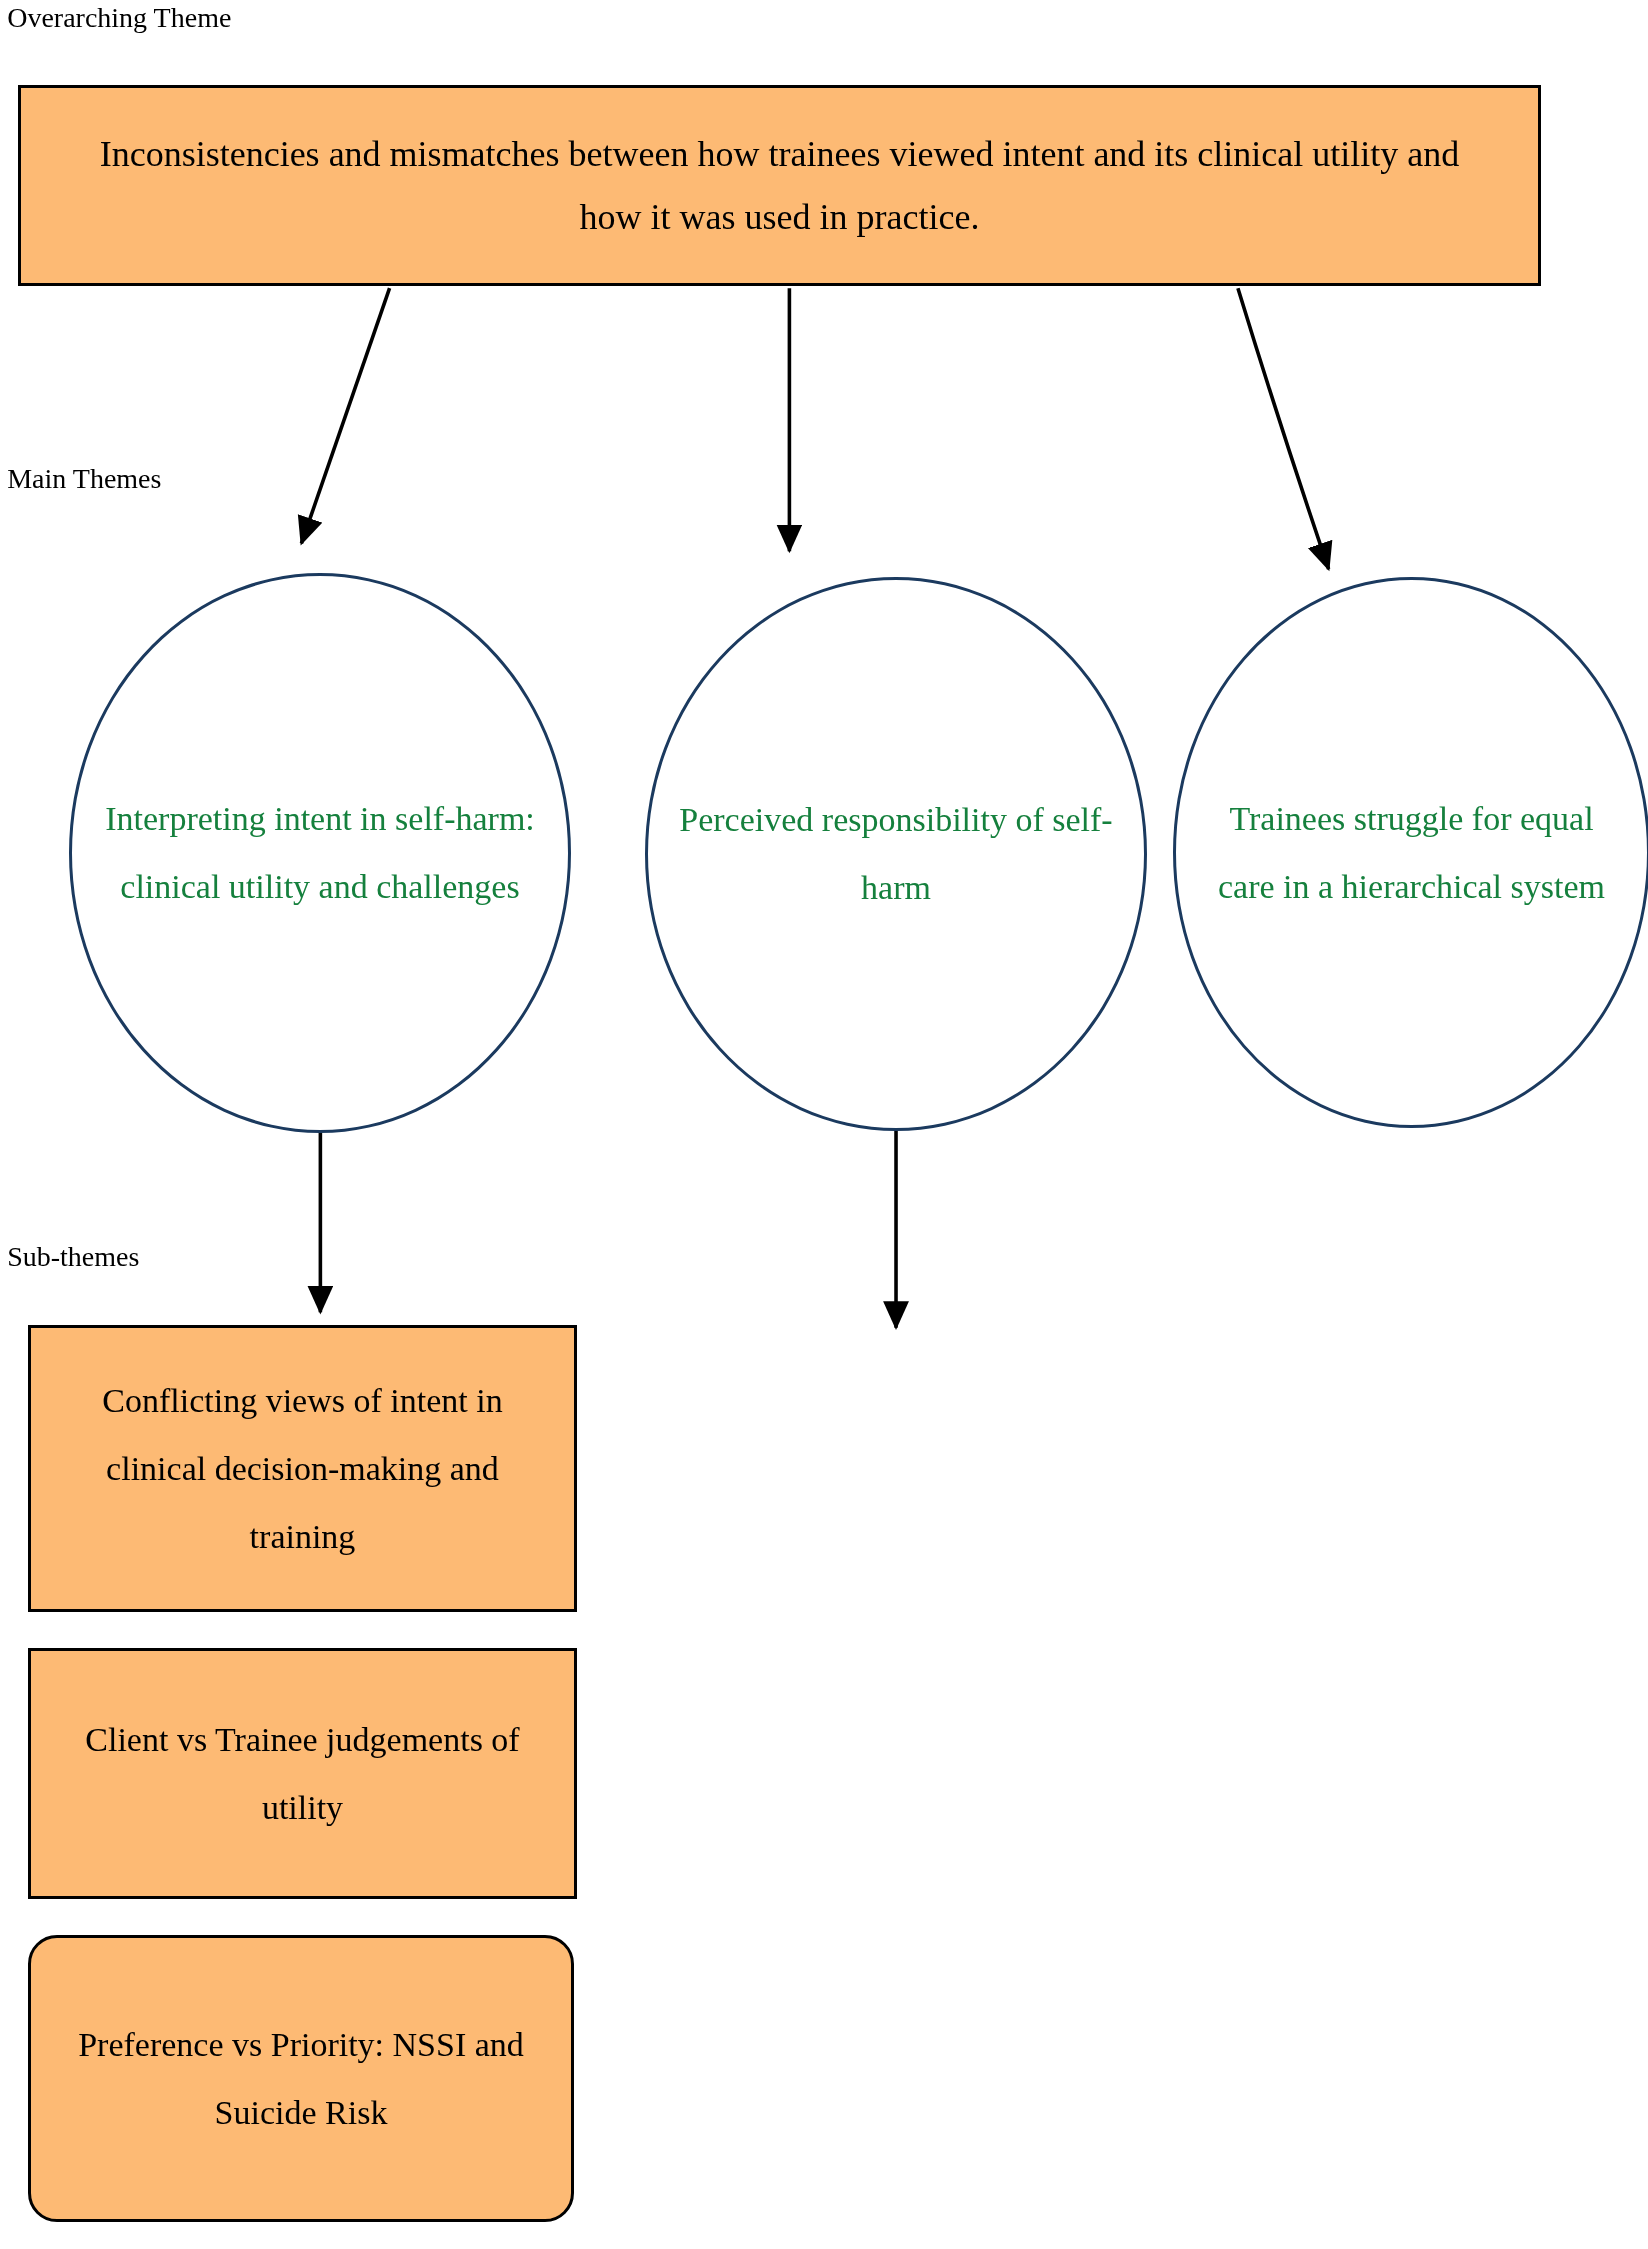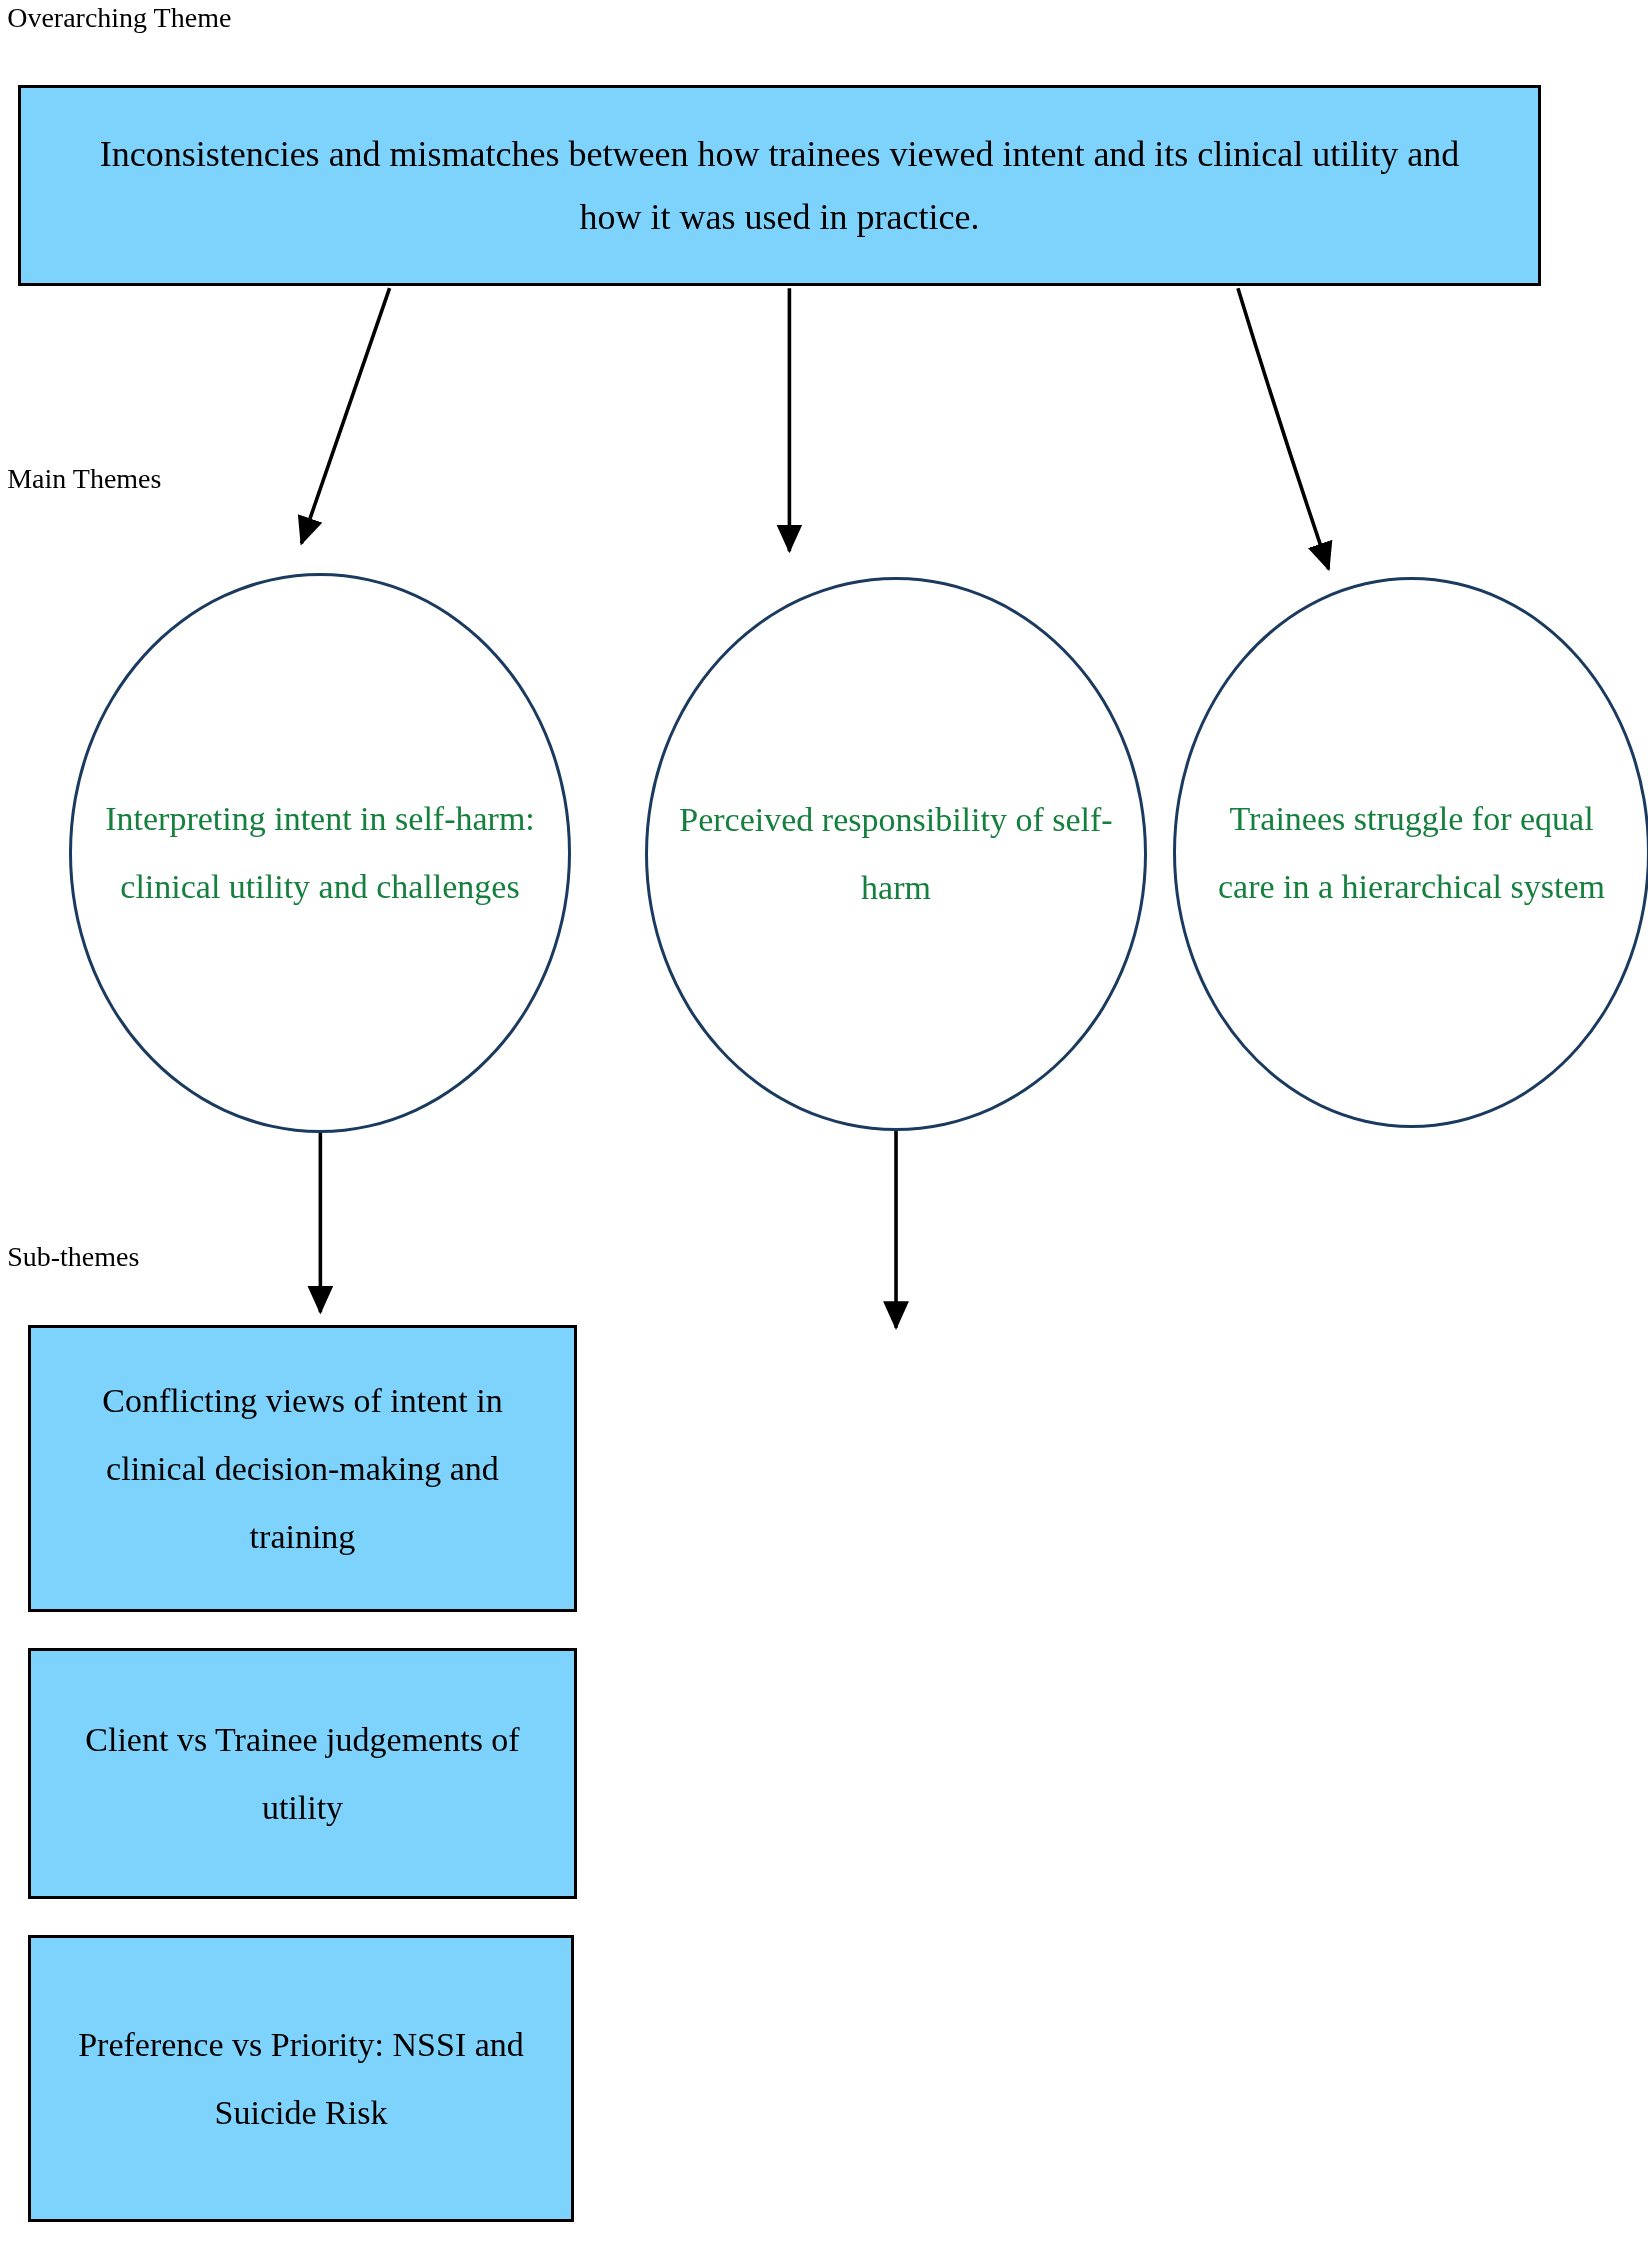--- a/index.html
+++ b/index.html
@@ -16,21 +16,21 @@
     font-family:"Liberation Serif", serif;
     font-size:28px;
     color:#000000;
     white-space:nowrap;
     line-height:1;
   }
   .node-box{
     position:absolute;
     box-sizing:border-box;
     border:3.6px solid #000000;
-    background:#7dd3fc;
+    background:#fdba74;
     display:flex;
     align-items:center;
     justify-content:flex-end;
     text-align:center;
   }
   .node-box .txt{
     font-family:"Liberation Serif", serif;
     color:#000000;
     line-height:1.95;
     padding:0 20.5px;
@@ -55,21 +55,21 @@
     color:#15803d;
     line-height:2.0;
     padding:0 31px;
   }
   #ellipse-1{ left:69px; top:573px; width:502px; height:560px; }
   #ellipse-2{ left:645px; top:577px; width:502px; height:554px; }
   #ellipse-3{ left:1173px; top:577px; width:477px; height:551px; }
 
   #subbox-1{ left:28px;   top:1325px; width:549px; height:287px; }
   #subbox-2{ left:28px;   top:1648px; width:549px; height:251px; }
-  #subbox-3{ left:28px;   top:1935px; width:546px; height:287px; }
+  #subbox-3{ left:28px;   top:1935px; width:546px; height:287px;border-radius:29px; }
   #subbox-4{ left:652px; top:1340px; width:482px;  height:245px; }
   #subbox-5{ left:652px; top:1648px; width:482px;  height:251px; }
   .subbox .txt{ font-size:34px; line-height:2.0; }
 
   #arrow-layer{
     position:absolute;
     left:0; top:0;
     width:1648px; height:2250px;
     pointer-events:none;
   }

